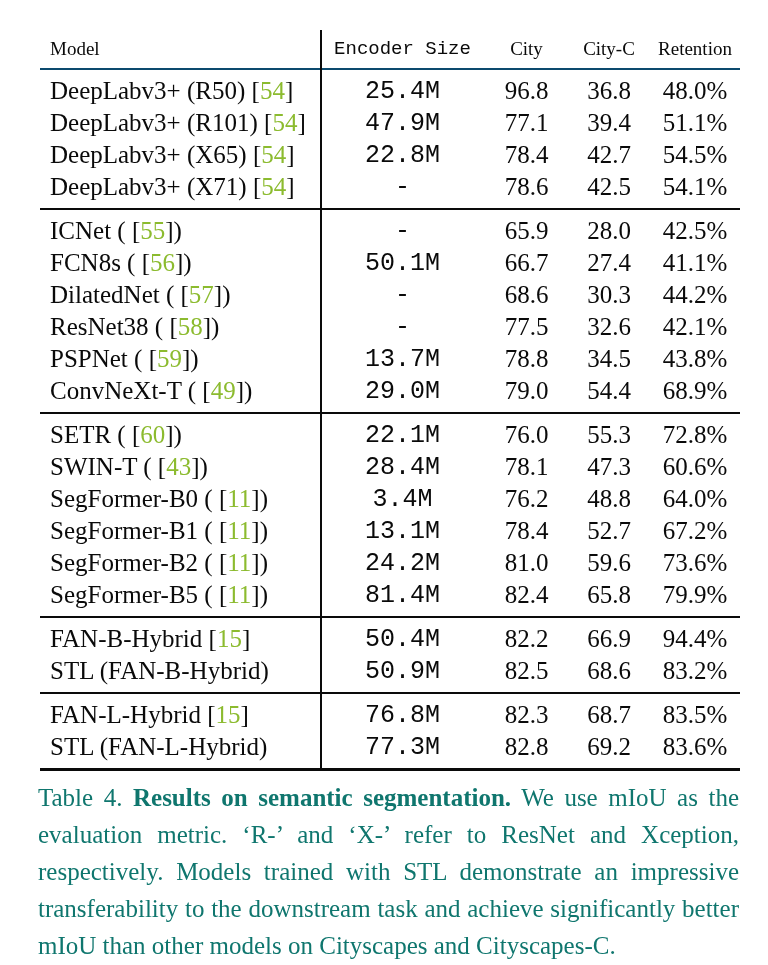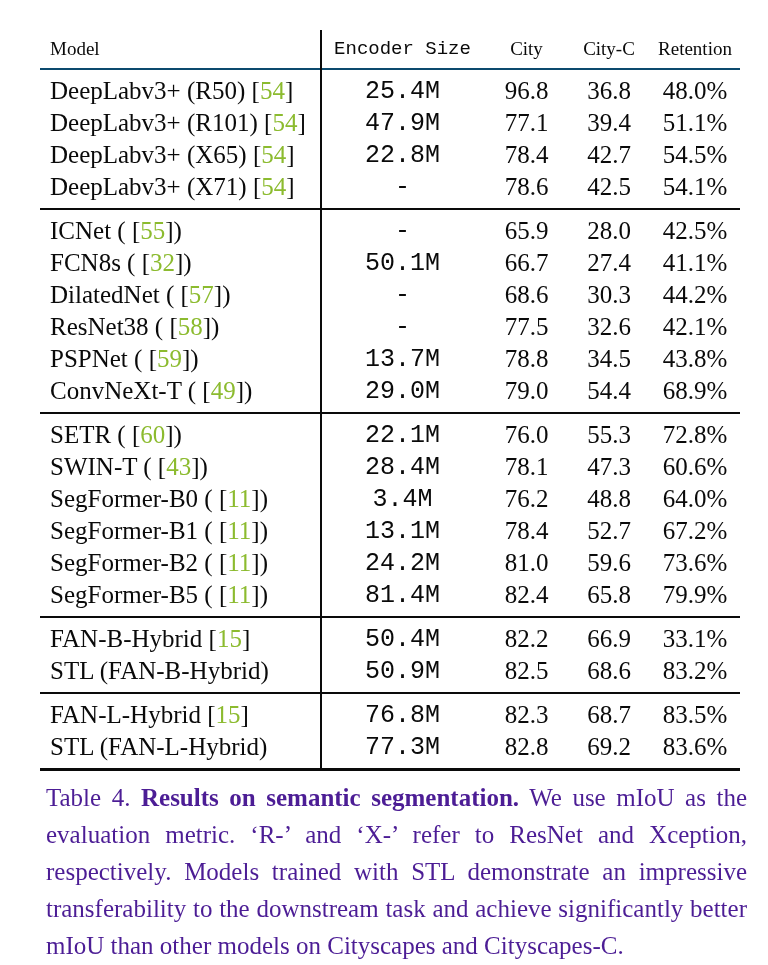--- a/index.html
+++ b/index.html
@@ -38,22 +38,21 @@
   .c-enc{width:165px;text-align:center;font-family:Liberation Mono, monospace;}
   .c-city{width:83px;text-align:center;}
   .c-cityc{width:82px;text-align:center;}
   .c-ret{width:90px;text-align:center;}
   .cite{color:#8CBB2F;}
   .bold{font-weight:normal;}
   .caption{
     position:absolute;left:38px;top:779px;width:701px;
     font-size:25px;line-height:37px;
     text-align:justify;
-    color:#4c1d95;
-    margin-left:8px;
+    color:#0f766e;
   }
   .caption .capbold{font-weight:bold;}
 </style>
 </head>
 <body>
 
 <div class="page">
 
   <div class="tablewrap">
 
@@ -98,21 +97,21 @@
         </div>
         <div class="tsection">
           <div class="trow">
             <div class="c-model"><span>ICNet ( [</span><span class="cite">55</span><span>])</span></div>
             <div class="c-enc">-</div>
             <div class="c-city"><span class="val">65.9</span></div>
             <div class="c-cityc"><span class="val">28.0</span></div>
             <div class="c-ret"><span class="val">42.5</span><span class="pct">%</span></div>
           </div>
           <div class="trow">
-            <div class="c-model"><span>FCN8s ( [</span><span class="cite">32</span><span>])</span></div>
+            <div class="c-model"><span>FCN8s ( [</span><span class="cite">56</span><span>])</span></div>
             <div class="c-enc">50.1M</div>
             <div class="c-city"><span class="val">66.7</span></div>
             <div class="c-cityc"><span class="val">27.4</span></div>
             <div class="c-ret"><span class="val">41.1</span><span class="pct">%</span></div>
           </div>
           <div class="trow">
             <div class="c-model"><span>DilatedNet ( [</span><span class="cite">57</span><span>])</span></div>
             <div class="c-enc">-</div>
             <div class="c-city"><span class="val">68.6</span></div>
             <div class="c-cityc"><span class="val">30.3</span></div>
@@ -183,21 +182,21 @@
             <div class="c-cityc"><span class="val">65.8</span></div>
             <div class="c-ret"><span class="val">79.9</span><span class="pct">%</span></div>
           </div>
         </div>
         <div class="tsection">
           <div class="trow">
             <div class="c-model"><span>FAN-B-Hybrid [</span><span class="cite">15</span><span>]</span></div>
             <div class="c-enc">50.4M</div>
             <div class="c-city"><span class="val">82.2</span></div>
             <div class="c-cityc"><span class="val">66.9</span></div>
-            <div class="c-ret"><span class="val">33.1</span><span class="pct">%</span></div>
+            <div class="c-ret"><span class="val">94.4</span><span class="pct">%</span></div>
           </div>
           <div class="trow">
             <div class="c-model"><span>STL (FAN-B-Hybrid)</span></div>
             <div class="c-enc">50.9M</div>
             <div class="c-city"><span class="val bold">82.5</span></div>
             <div class="c-cityc"><span class="val bold">68.6</span></div>
             <div class="c-ret"><span class="val bold">83.2</span><span class="pct">%</span></div>
           </div>
         </div>
         <div class="tsection">

